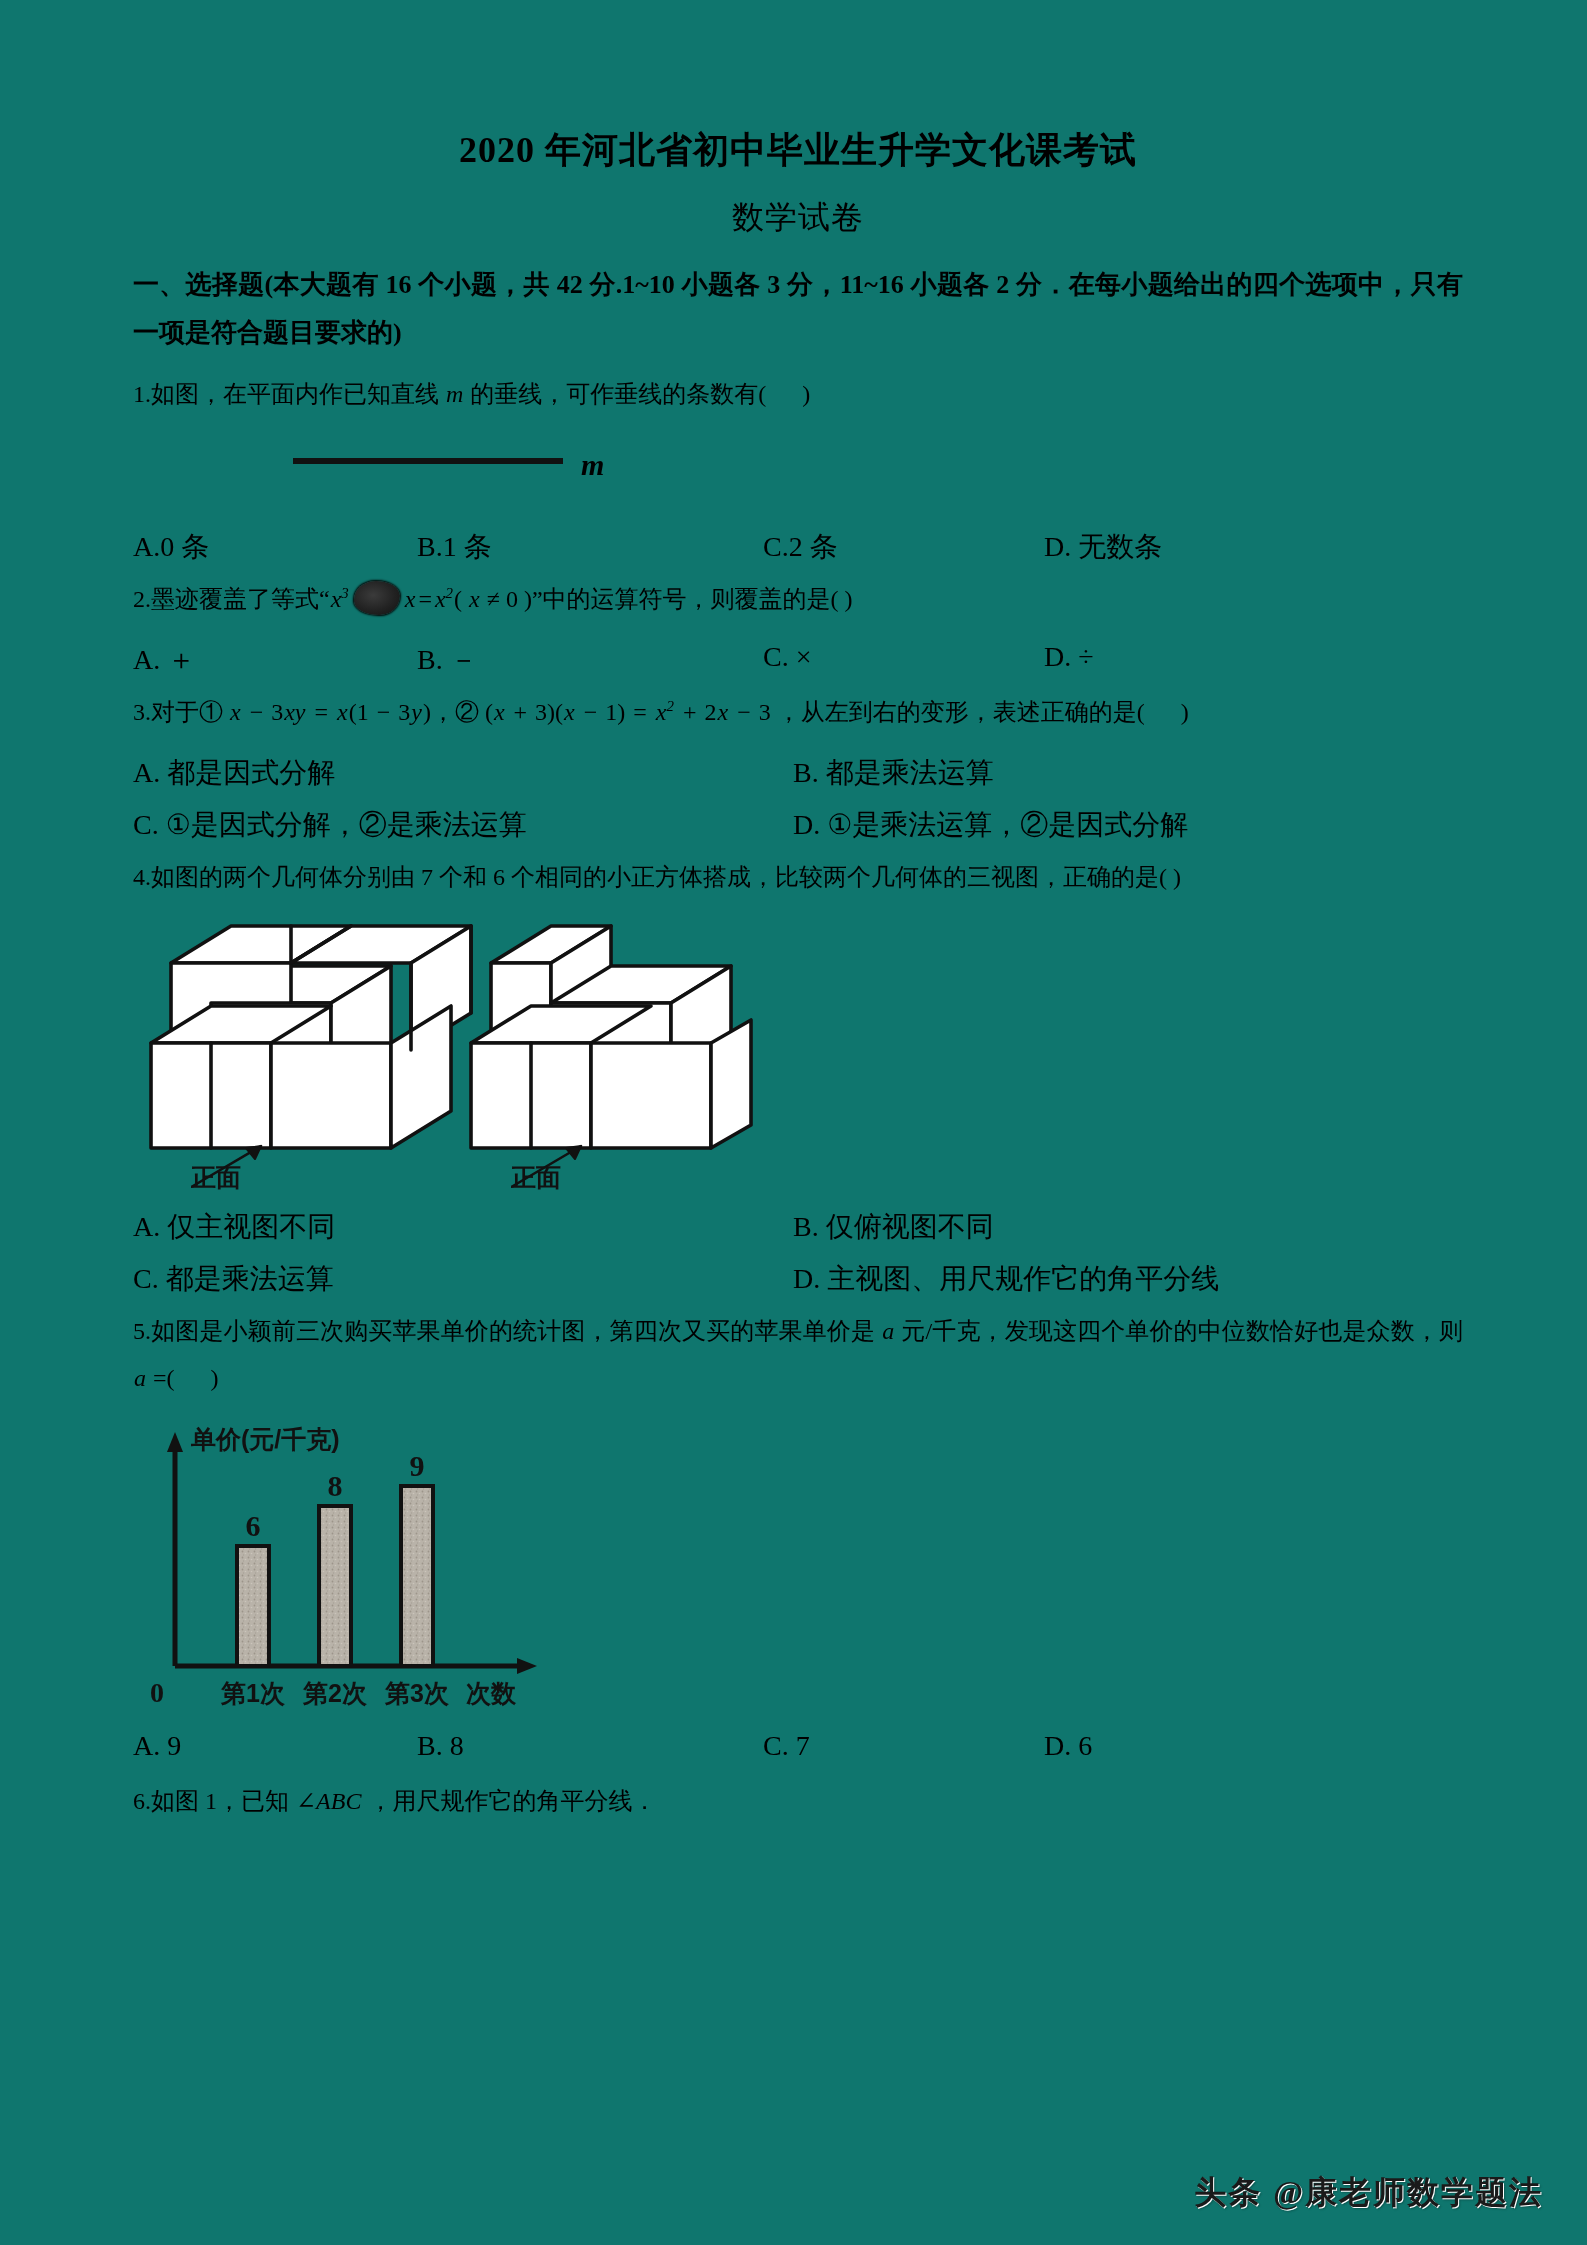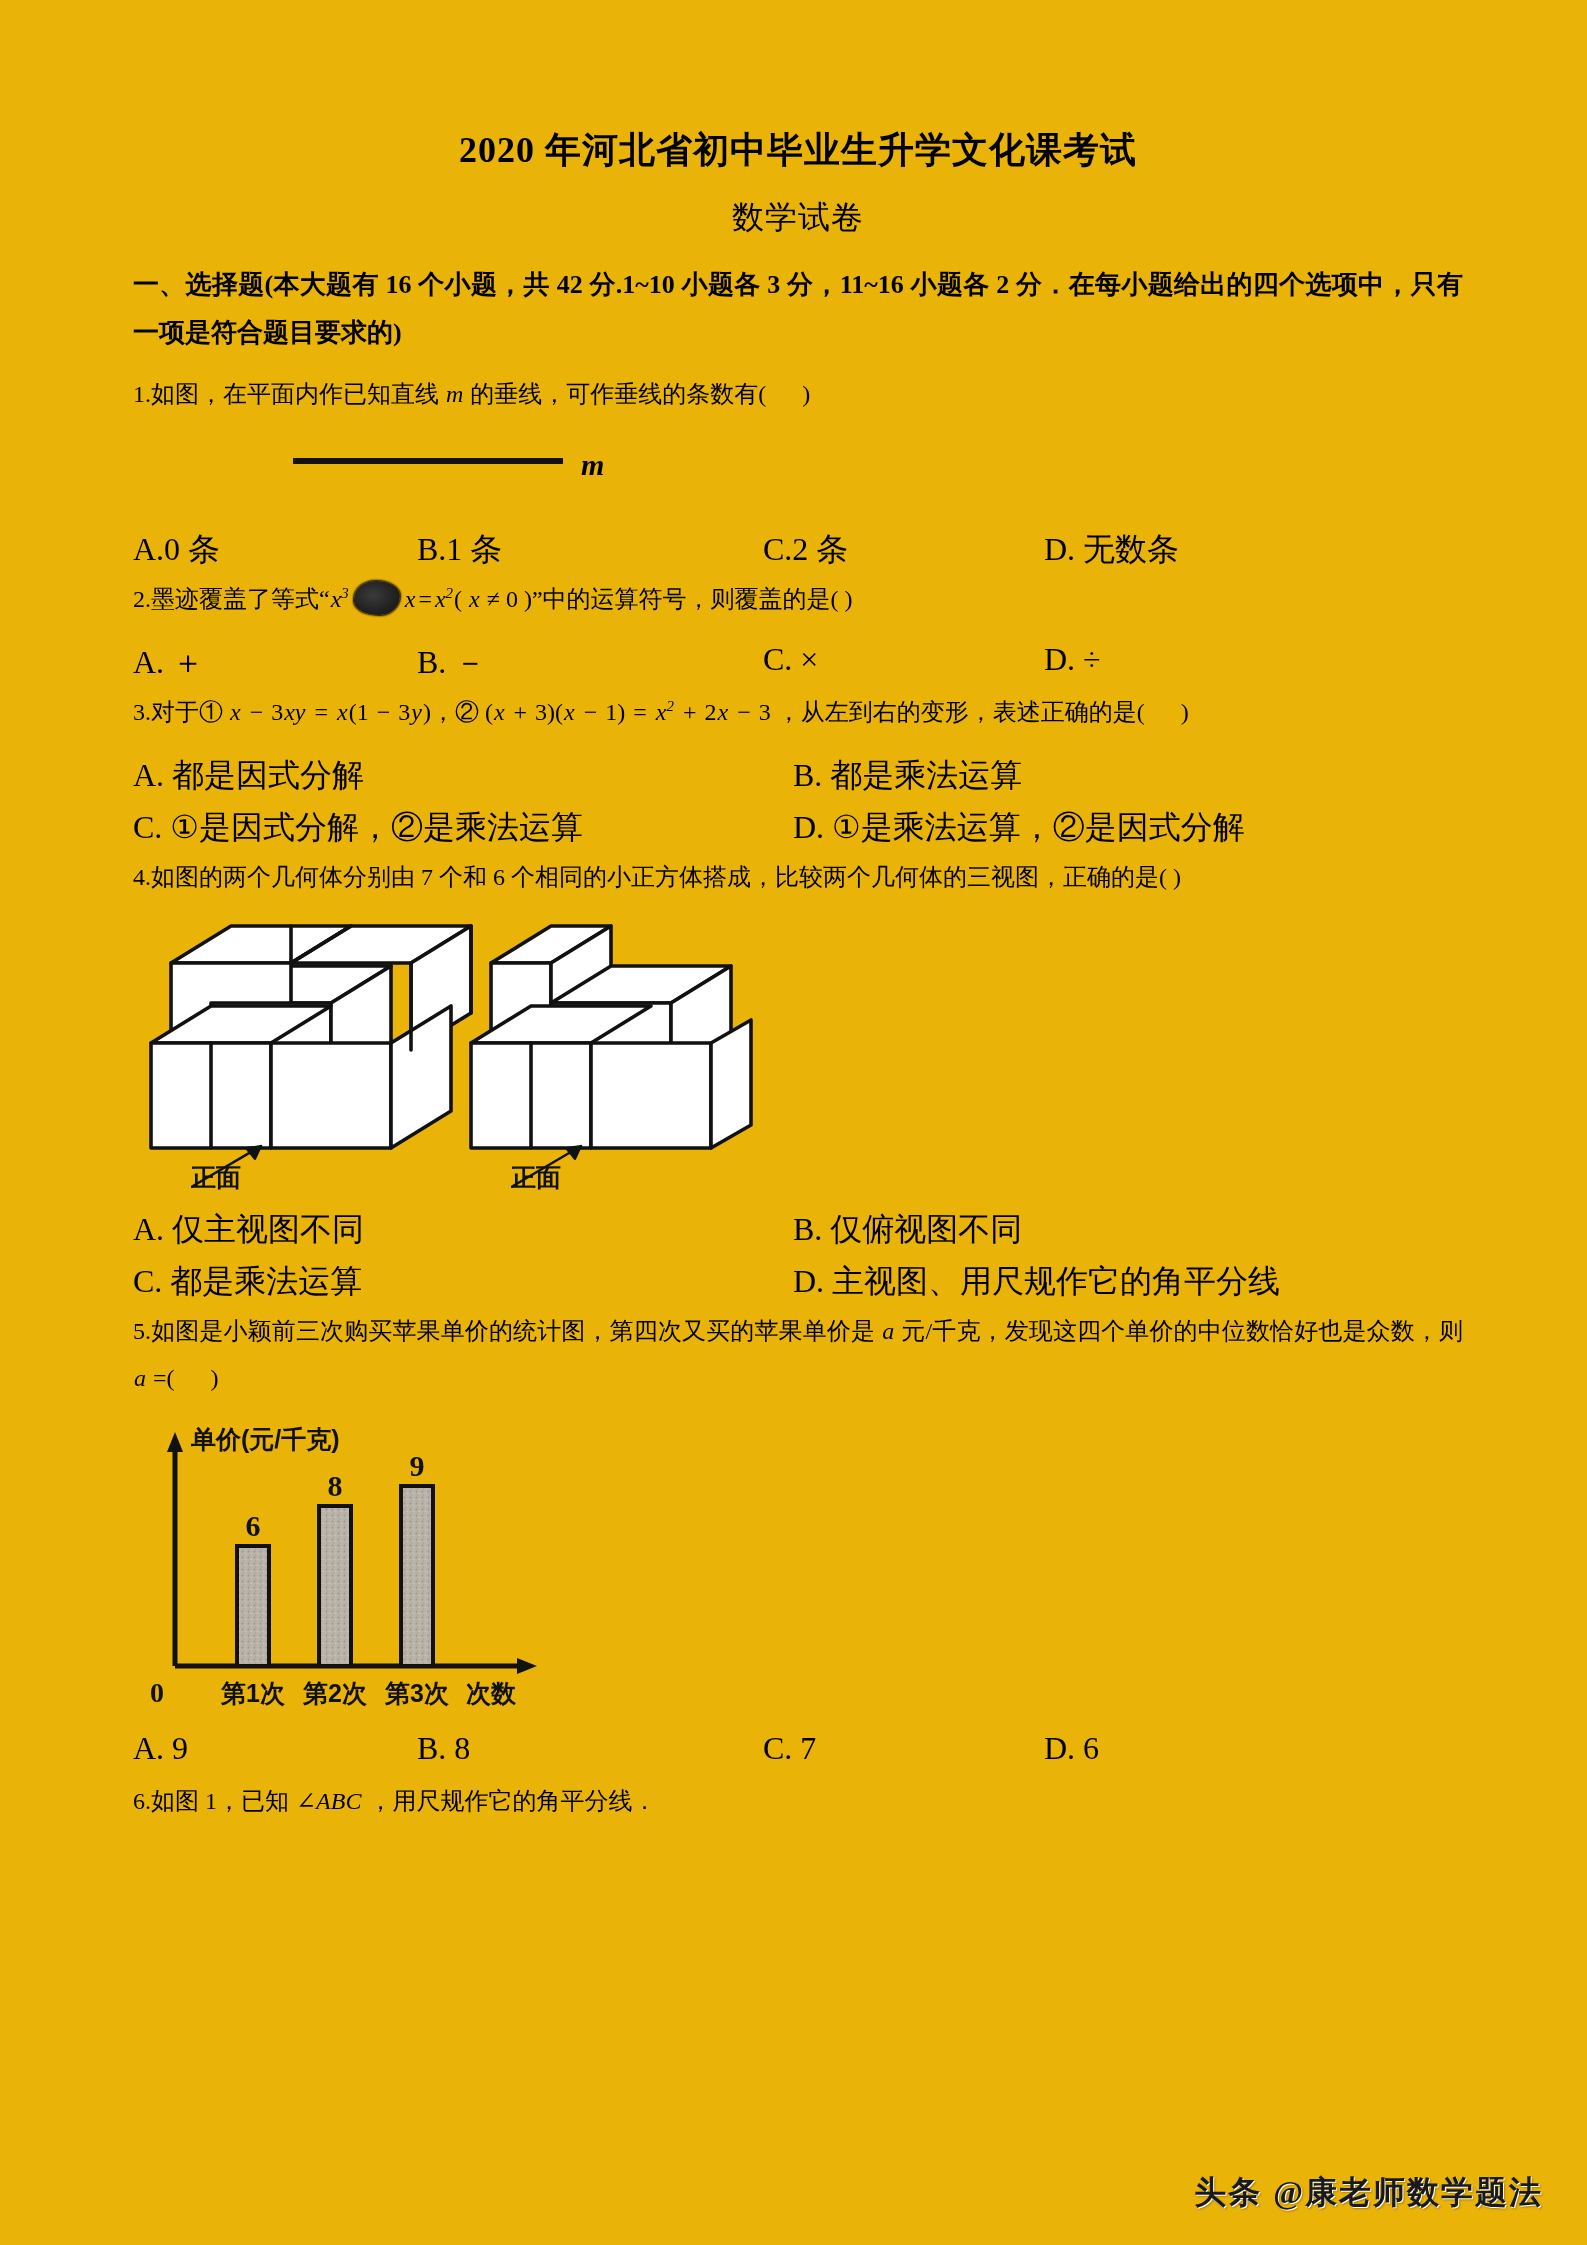--- a/index.html
+++ b/index.html
@@ -13,21 +13,21 @@
     position: relative;
     font-family: "Liberation Serif", "DejaVu Serif", serif;
     color: #000000;
     overflow: hidden;
   }
   .page {
     position: absolute;
     left: 0; top: 0;
     width: 1587px;
     height: 2245px;
-    background: #eab308;
+    background: #0f766e;
   }
   .content {
     position: absolute;
     left: 133px;
     top: 0;
     width: 1330px;
   }
 
   
   .doc-title {
@@ -77,21 +77,21 @@
   sup.exp {
     font-size: 0.62em;
     vertical-align: super;
     font-style: italic;
   }
   .op { padding: 0 2px; }
 
   
   .opts {
     position: relative;
-    font-size: 32px;
+    font-size: 28px;
     margin-top: 18px;
     height: 34px;
   }
   .opts.two-col { height: 34px; }
   .opt {
     position: absolute;
     white-space: nowrap;
     top: 0;
   }
   .c1 { left: 0px; }

